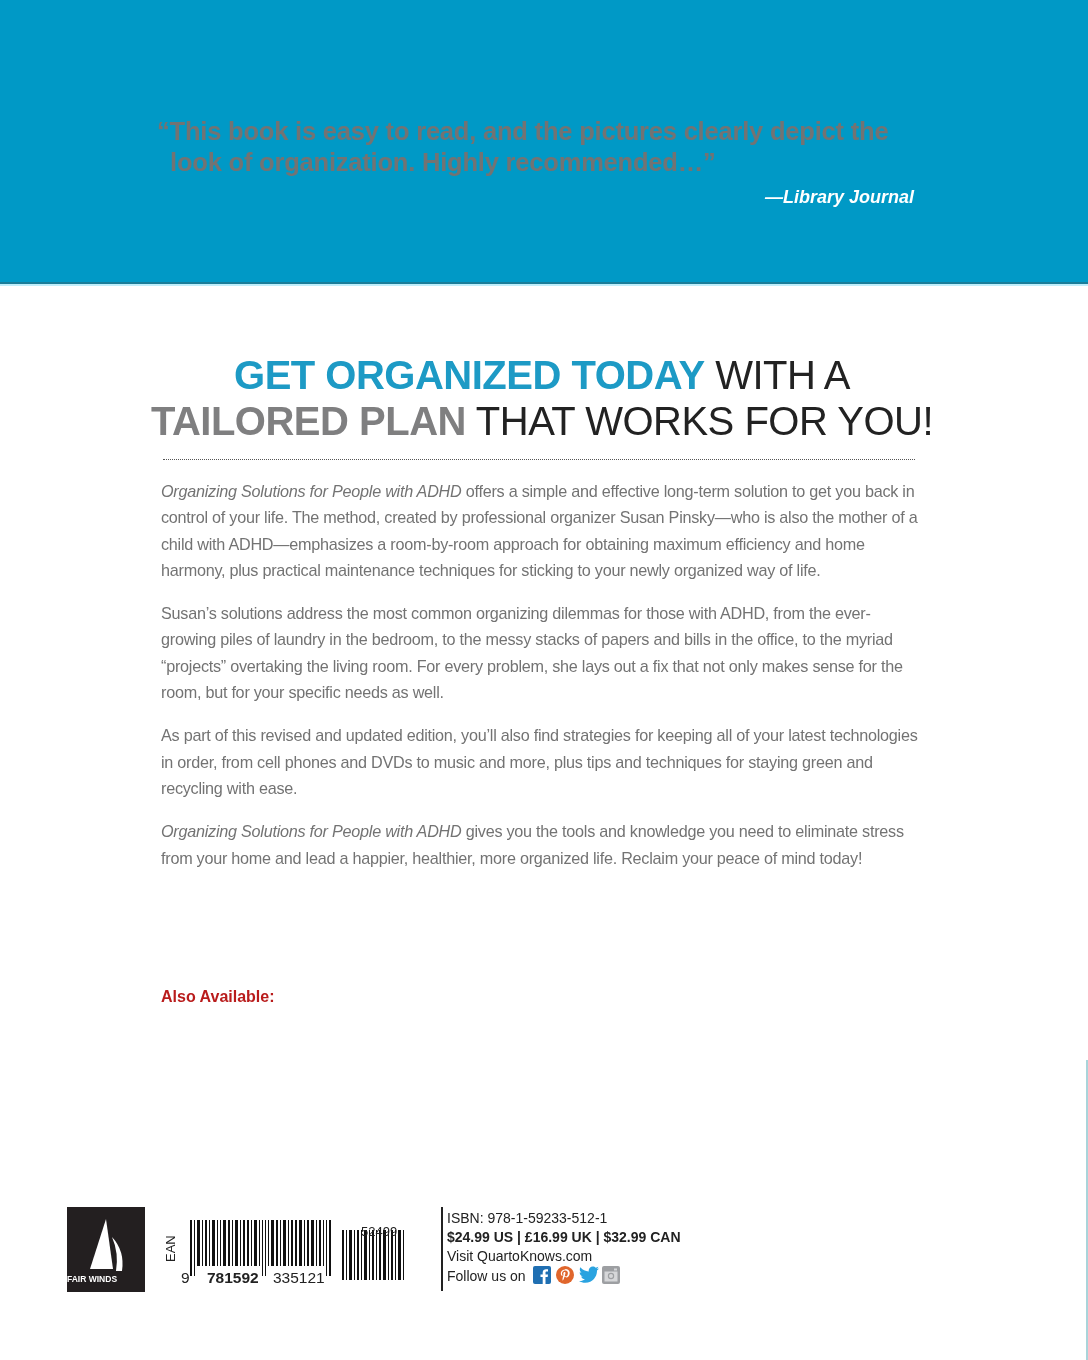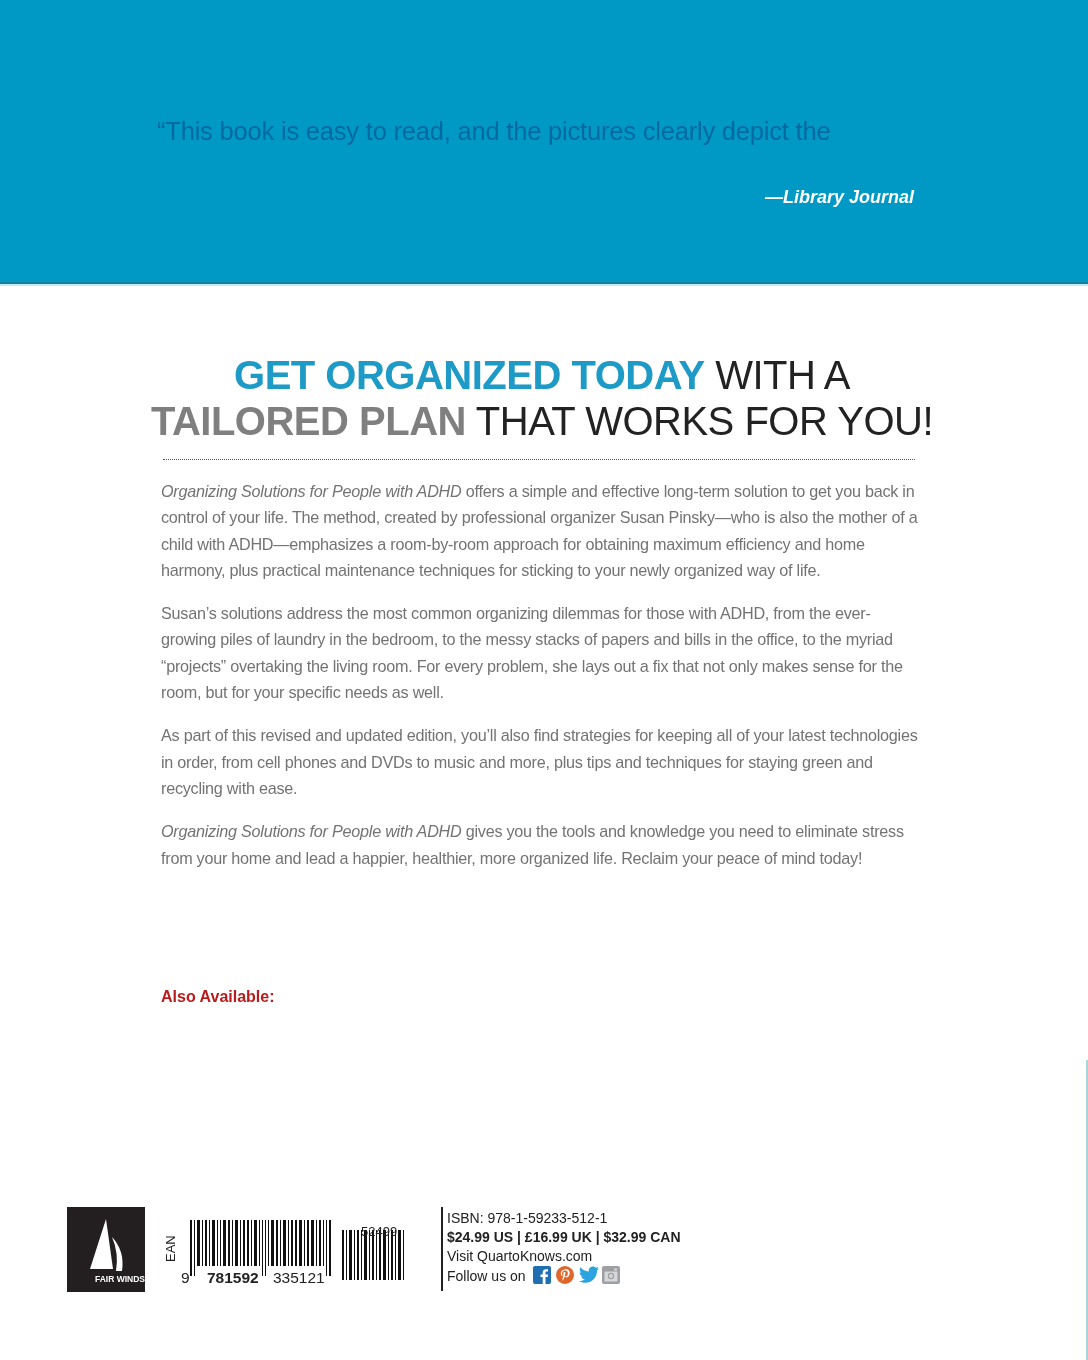--- a/index.html
+++ b/index.html
@@ -7,21 +7,21 @@
   body { position: relative; font-family: "Liberation Sans", sans-serif; color: #2a2a2a; }
 
   .banner {
     position: absolute; left: 0; top: 0; width: 1088px; height: 284px;
     background: #0099c6;
     border-bottom: 2px solid #1a7d99;
   }
   .banner-under { position: absolute; left: 0; top: 284px; width: 1088px; height: 2px; background: #bfeefb; }
   .quote {
     position: absolute; left: 157px; top: 116px; width: 780px;
-    color: #0369a1; font-weight: normal; font-size: 25.5px; line-height: 31px;
+    color: #737373; font-weight: bold; font-size: 25.5px; line-height: 31px;
     font-family: "Liberation Sans Narrow", "Liberation Sans", sans-serif;
     letter-spacing: -0.2px;
   }
   .quote .l2 { display: block; padding-left: 13px; }
   .attribution {
     position: absolute; right: 174px; top: 187px;
     color: #ffffff; font-weight: bold; font-style: italic; font-size: 18px;
   }
 
   .headline {
@@ -46,21 +46,21 @@
 
   .also { position: absolute; left: 161px; top: 984px; font-size: 16px; line-height: 25px; color: #b91c1c; }
   .also .t { font-weight: bold; }
   .also .b { font-style: italic; }
 
   .logo {
     position: absolute; left: 67px; top: 1207px; width: 78px; height: 85px; background: #231f20;
   }
   .logo svg { position: absolute; left: 0; top: 0; }
   .logo .name {
-    position: absolute; left: 0; bottom: 8px; width: 78px; text-align: right;
+    position: absolute; left: 0; bottom: 8px; width: 78px; text-align: left;
     color: #fff; font-size: 8.5px; font-weight: bold;
   }
 
   .ean-label {
     position: absolute; left: 163px; top: 1232px; font-size: 13px; color: #222;
     transform: rotate(-90deg); transform-origin: left top;
   }
   .barcode { position: absolute; left: 190px; top: 1220px; }
   .bc-digits { position: absolute; font-size: 15.5px; color: #222; }
   .price-code { position: absolute; left: 361px; top: 1224px; font-size: 13px; color: #222; }
@@ -74,20 +74,21 @@
   .edge-line { position: absolute; left: 1086px; top: 1060px; width: 2px; height: 300px; background: #a9d4da; }
 </style>
 </head>
 <body>
 
 <div class="banner"></div>
 <div class="banner-under"></div>
 
 <div class="quote">
   <span>“This book is easy to read, and the pictures clearly depict the</span>
+  <span class="l2">look of organization. Highly recommended…”</span>
 </div>
 <div class="attribution">—Library Journal</div>
 
 <div class="headline">
   <div><span class="blue">GET ORGANIZED TODAY</span><span class="dark"> WITH A</span></div>
   <div><span class="gray">TAILORED PLAN</span><span class="dark"> THAT WORKS FOR YOU!</span></div>
 </div>
 
 <div class="dotted"></div>
 

